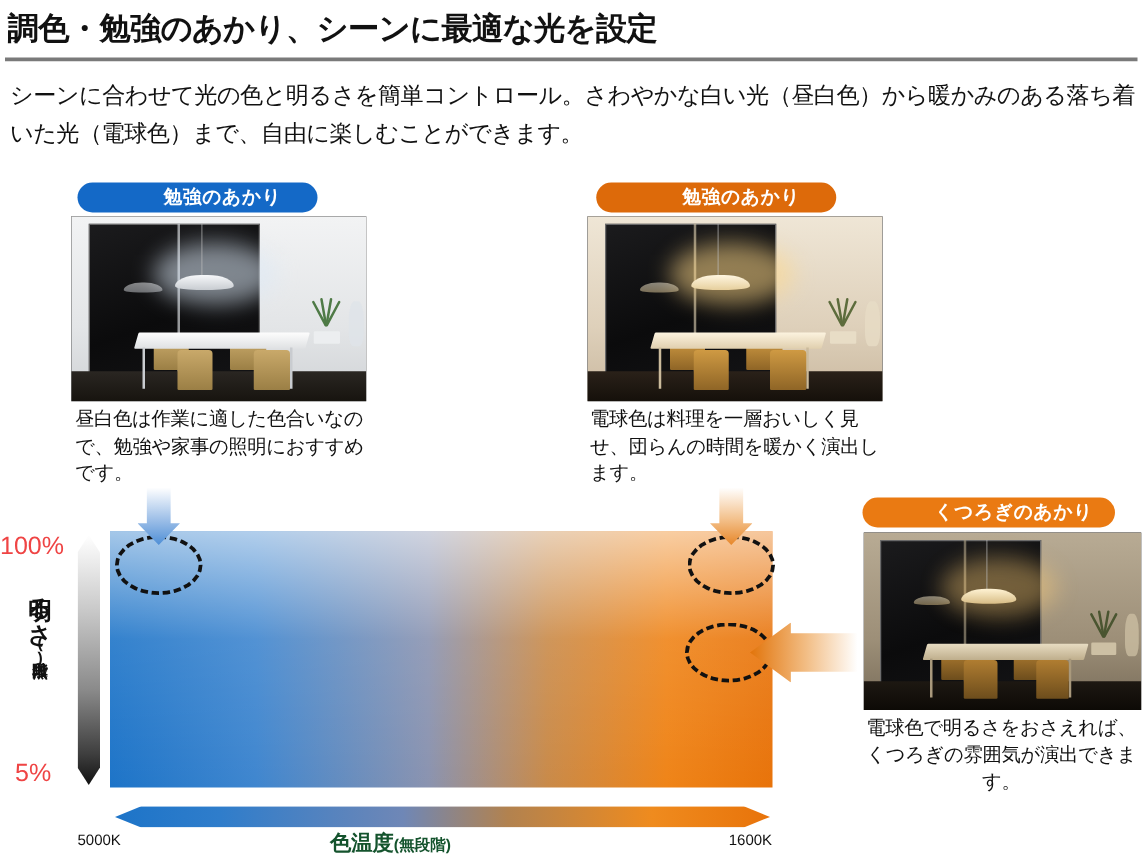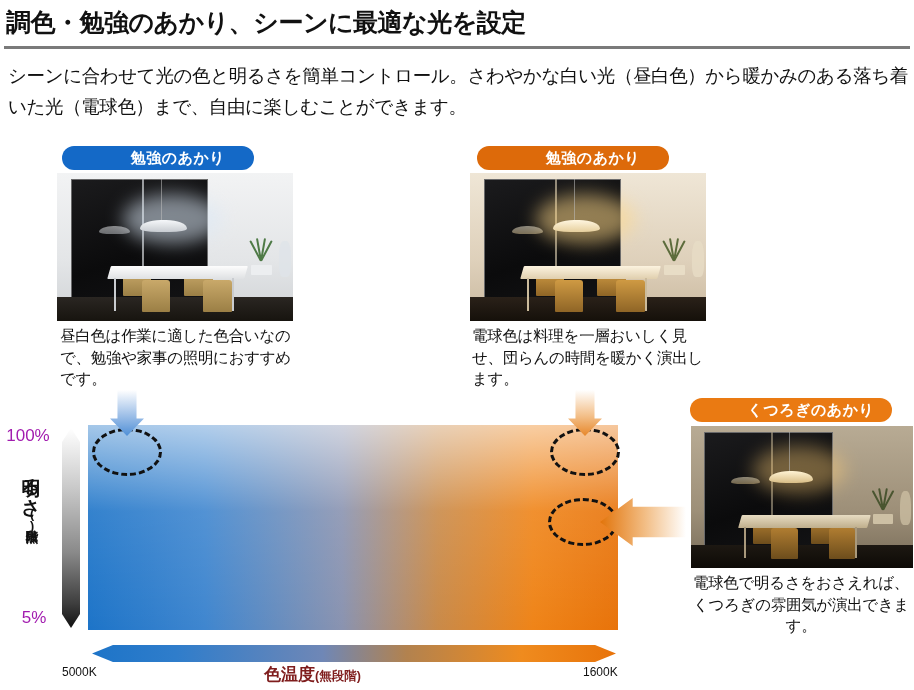--- a/index.html
+++ b/index.html
@@ -242,23 +242,23 @@
     position: absolute;
     left: 62px;
     top: 428px;
     width: 18px;
     height: 200px;
     background: linear-gradient(180deg,#ffffff 0%,#c9c9c9 30%,#8a8a8a 62%,#3d3d3d 88%,#111111 100%);
     clip-path: polygon(50% 0%, 100% 7%, 100% 93%, 50% 100%, 0% 93%, 0% 7%);
   }
   .axis-val {
     position: absolute;
-    font-size: 17px;
-    color: #a21caf;
-    text-align: center;
+    font-size: 20px;
+    color: #ef4444;
+    text-align: left;
     white-space: nowrap;
   }
   #y-max { left: 0px;  top: 426px; width: 56px; }
   #y-min { left: 12px; top: 608px; width: 44px; }
 
   #y-axis-label {
     position: absolute;
     left: 20px;
     top: 464px;
     width: 26px;
@@ -295,21 +295,21 @@
     white-space: nowrap;
   }
   #x-min { left: 62px; }
   #x-max { left: 583px; }
   #x-axis-label {
     position: absolute;
     left: 264px;
     top: 663px;
     font-size: 17px;
     font-weight: bold;
-    color: #7f1d1d;
+    color: #14532d;
     white-space: nowrap;
   }
   #x-axis-label .sub { font-size: 12.5px; }
 
   
   .marker-ellipse {
     position: absolute;
     border: 3px dashed #111111;
     border-radius: 50%;
     box-sizing: border-box;

